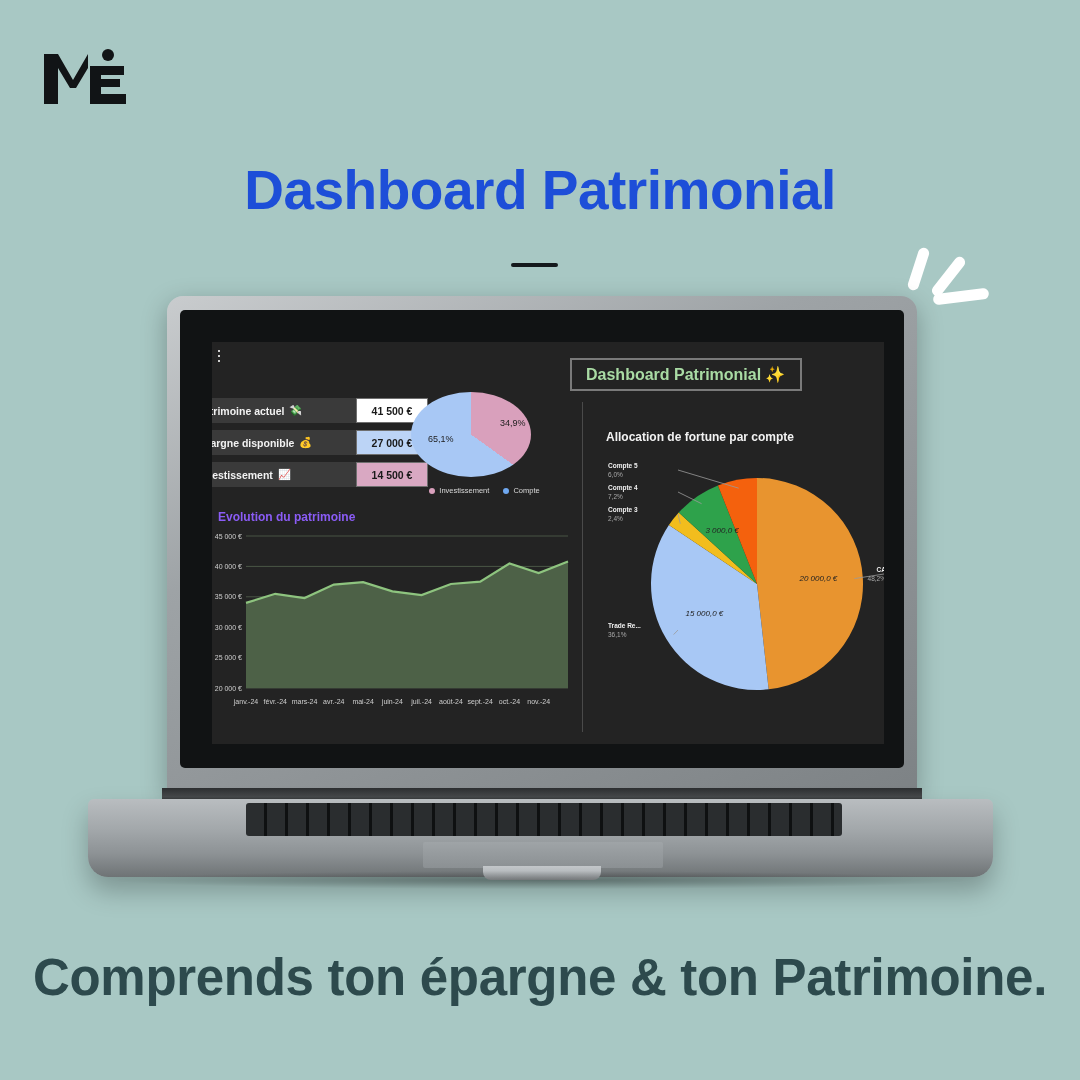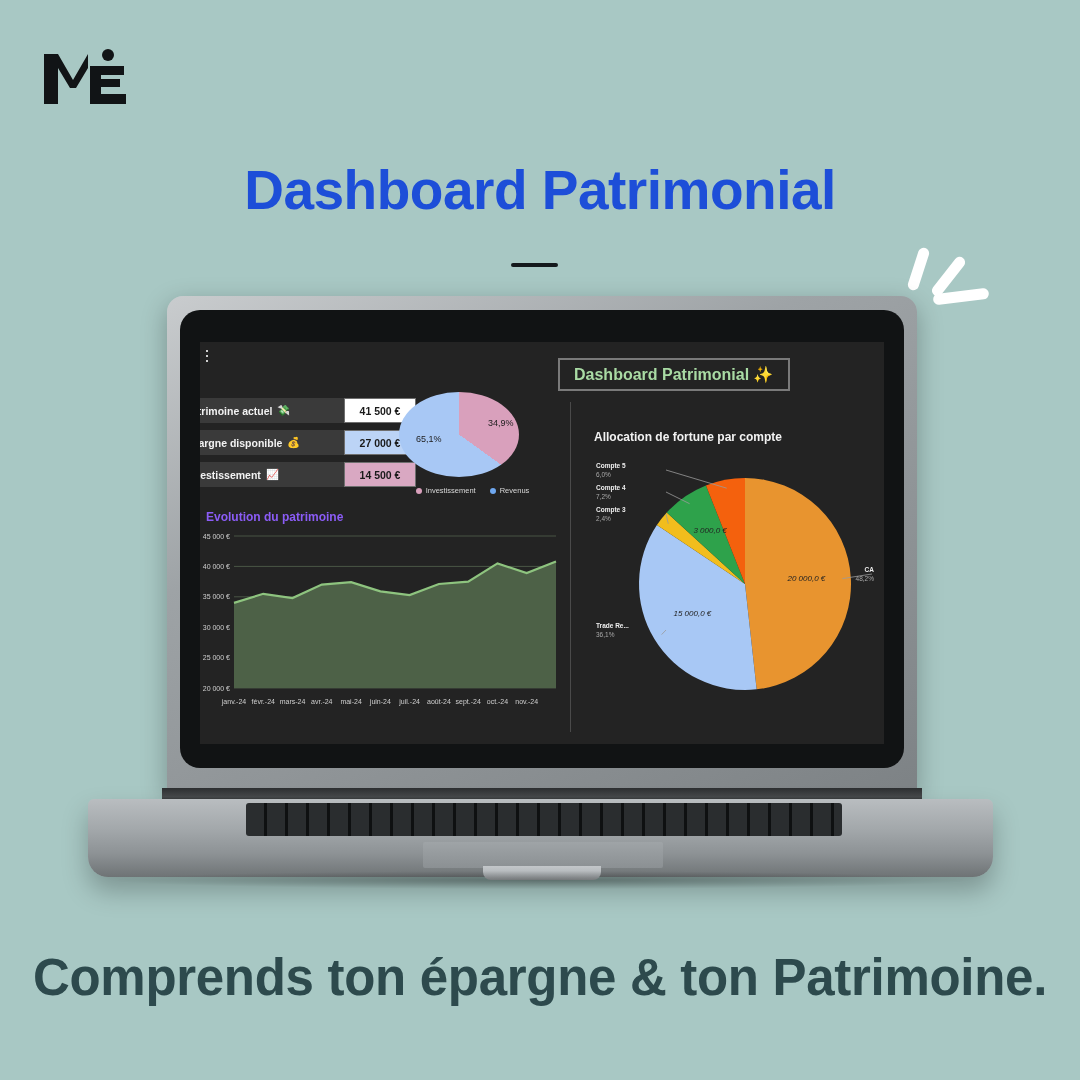--- a/index.html
+++ b/index.html
@@ -46,22 +46,22 @@
   #lid {
     position: absolute; left: 79px; top: 0; width: 750px; height: 498px;
     background: linear-gradient(155deg,#c9ccce 0%, #9ea3a6 35%, #7d8285 100%);
     border-radius: 16px 16px 6px 6px;
     padding: 14px 13px 26px 13px;
     box-shadow: 0 8px 26px rgba(0,0,0,0.28);
   }
   #bezel {
     width: 100%; height: 100%;
     background: #111314;
-    border-radius: 20px;
-    padding: 32px 20px 24px 20px;
+    border-radius: 5px;
+    padding: 32px 20px 24px 32px;
     position: relative;
     text-align: right;
   }
   #screen {
     width: 100%; height: 100%;
     background: #232323;
     overflow: hidden;
     position: relative;
   }
 
@@ -255,21 +255,21 @@
               <span class="lbl a">34,9%</span>
               <span class="lbl b">65,1%</span>
             </div>
             <div id="pie-legend">
               <span>
                 <i style="background:#d9a0bc"></i>
                 <em style="font-style:normal">Investissement</em>
               </span>
               <span>
                 <i style="background:#6fa8f0"></i>
-                <em style="font-style:normal">Revenus</em>
+                <em style="font-style:normal">Compte</em>
               </span>
             </div>
           </div>
 
           <div id="divider"></div>
 
           <div id="line-card">
             <div id="line-title">Evolution du patrimoine</div>
             <svg id="line-svg" width="368" height="180">
               <g id="evo-grid">

